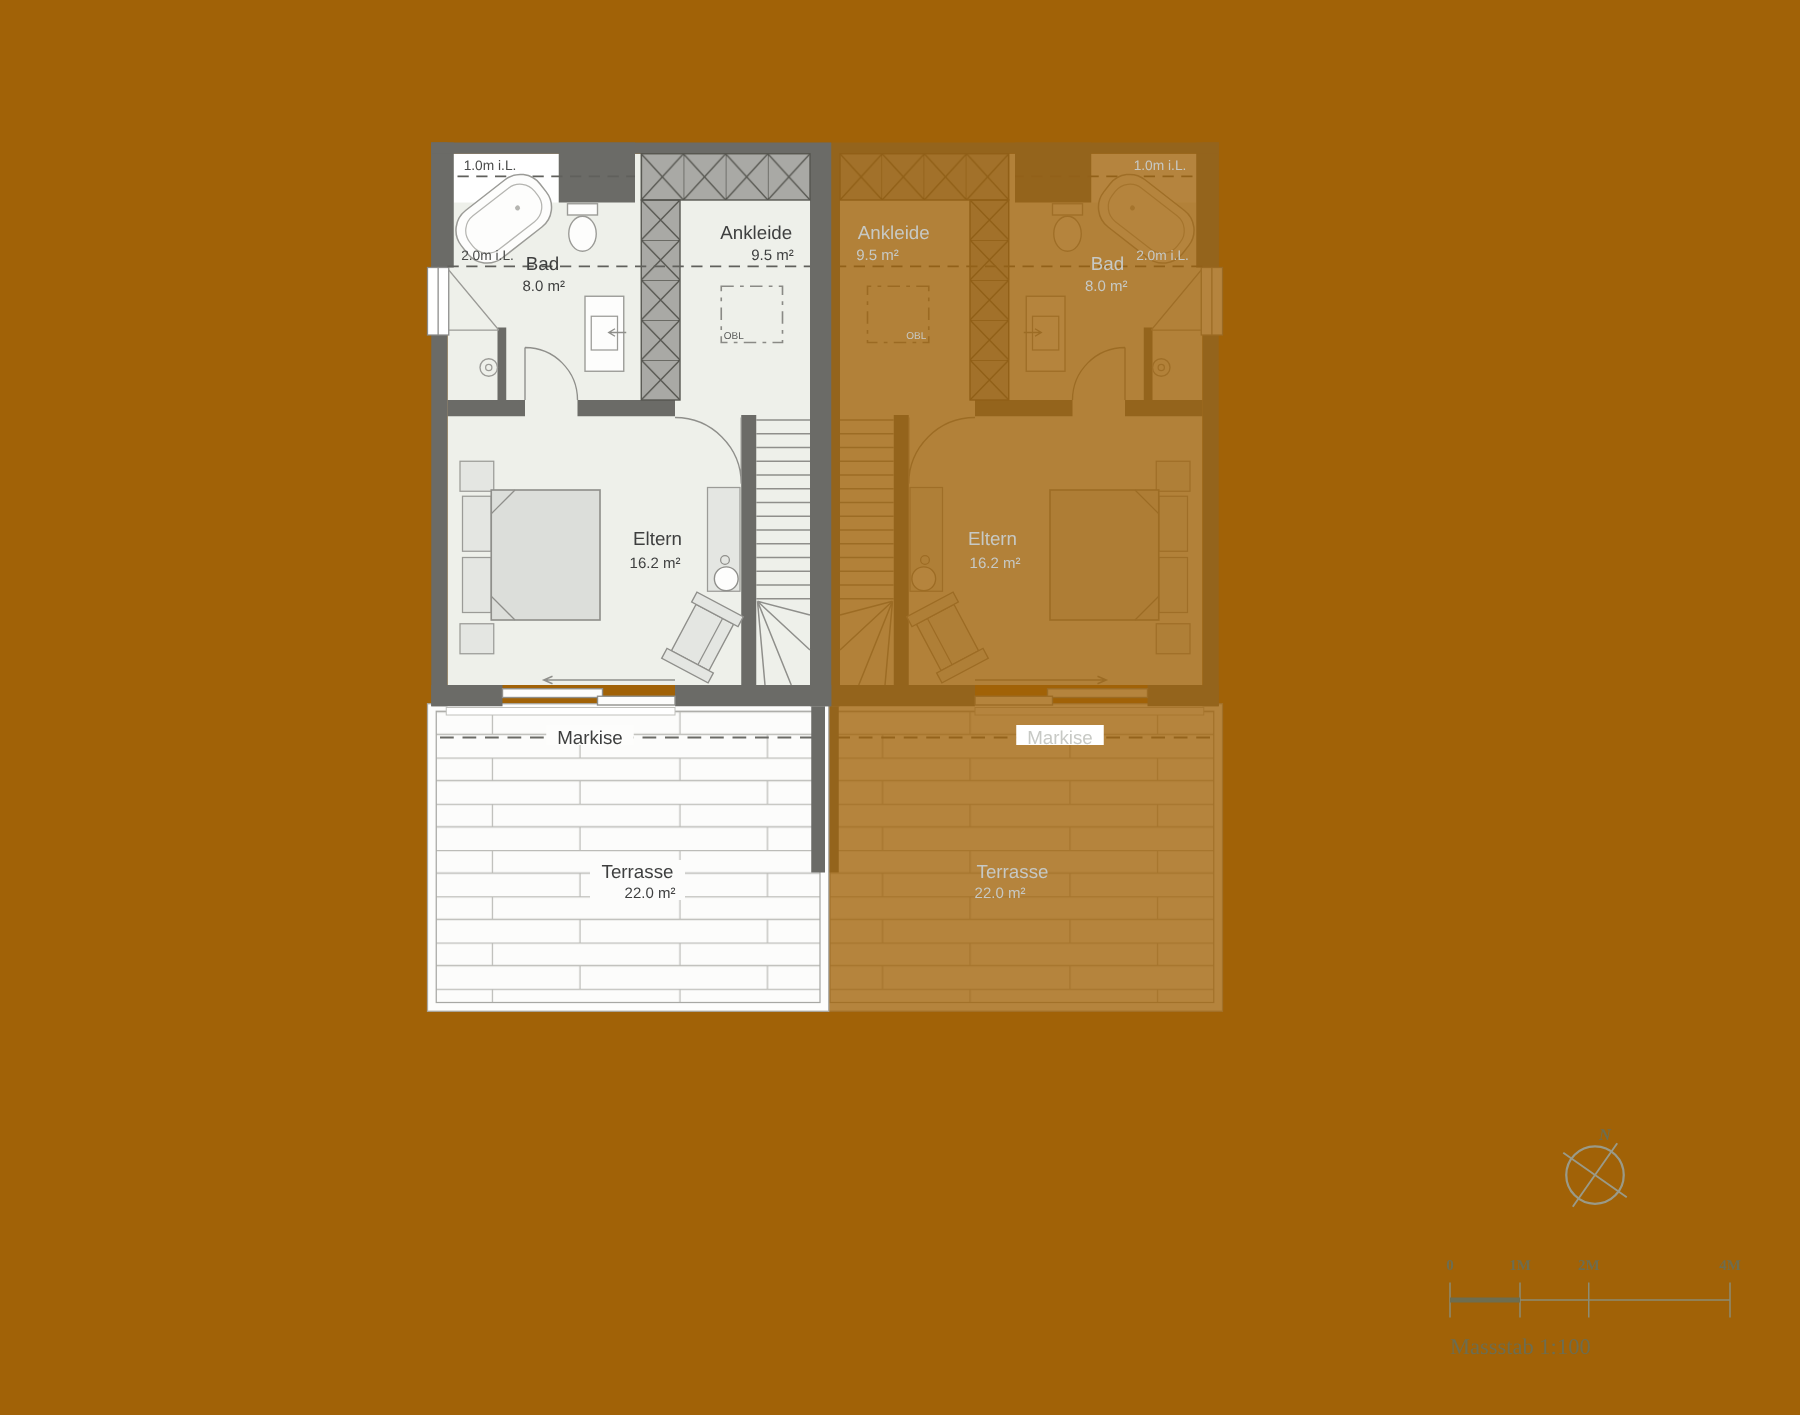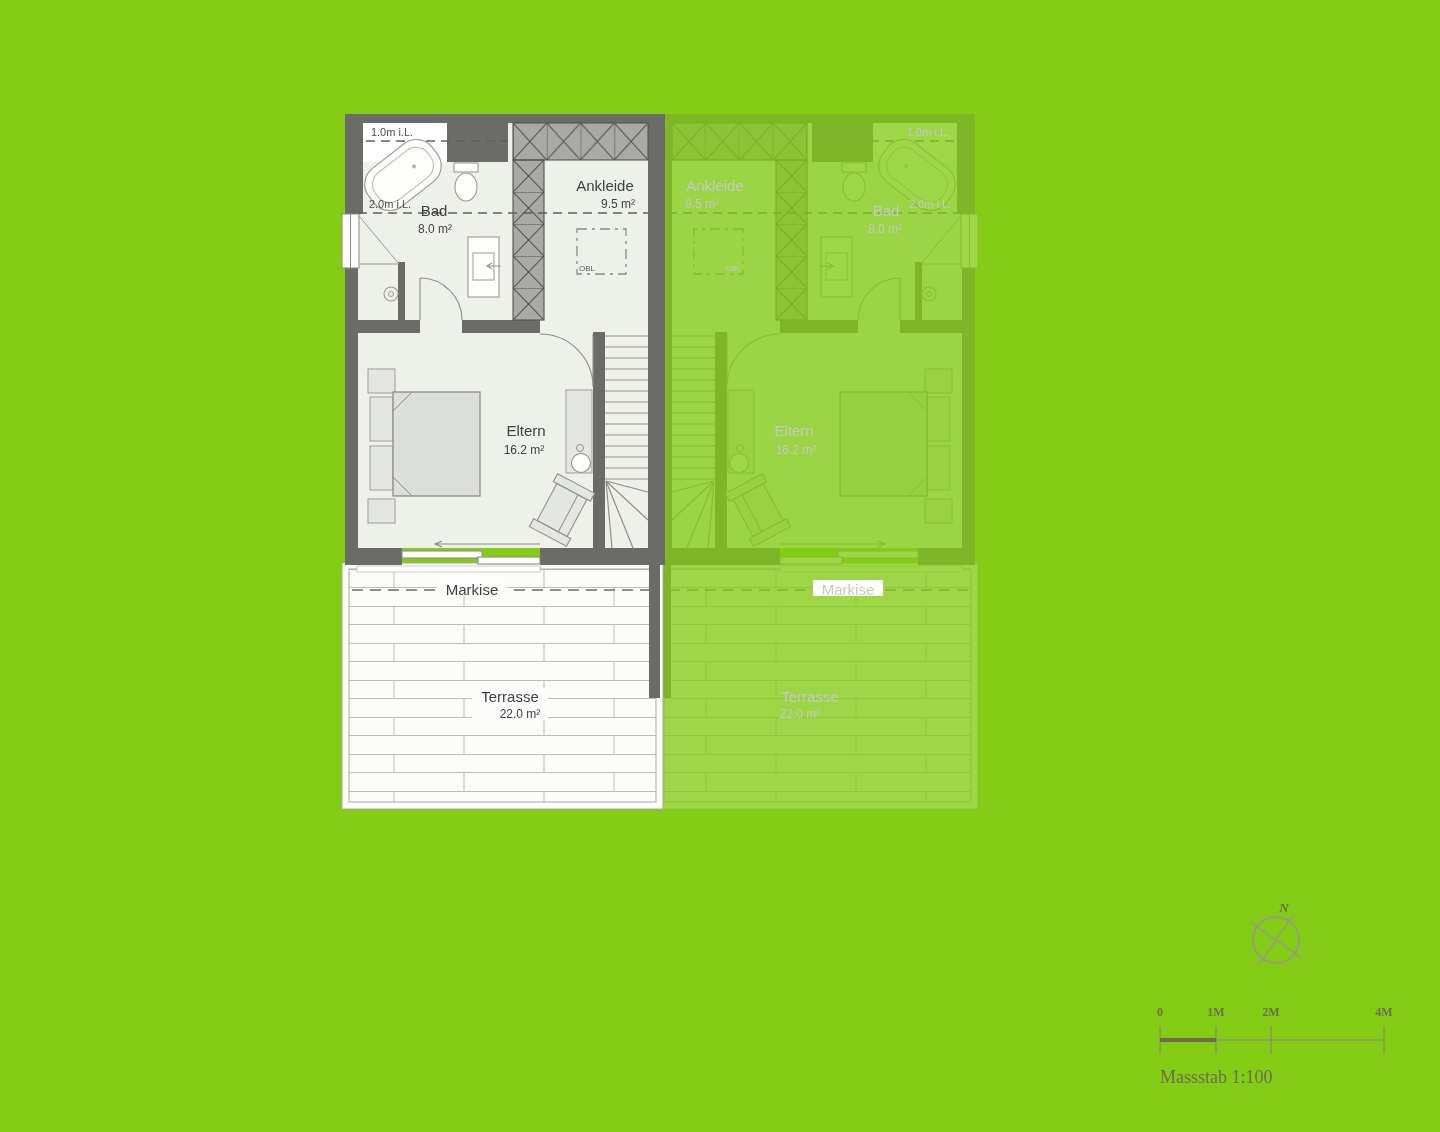--- a/index.html
+++ b/index.html
@@ -1,16 +1,16 @@
 <!DOCTYPE html>
 <html><head>
 <meta charset="utf-8">
 <style>
   html,body{margin:0;padding:0;background:#ffffff;}
-  .canvas{position:relative;width:1440px;height:1132px;background:#84cc16;overflow:hidden;
+  .canvas{position:relative;width:1440px;height:1132px;background:#a16207;overflow:hidden;
           font-family:"Liberation Sans",sans-serif;}
   svg text{user-select:none;}
   .room-label{font-family:"Liberation Sans",sans-serif;font-size:15px;fill:#3e3f3f;}
   .area-label{font-family:"Liberation Sans",sans-serif;font-size:12px;fill:#3e3f3f;}
   .dim-label{font-family:"Liberation Sans",sans-serif;font-size:11px;fill:#4a4b4a;}
   .tiny-label{font-family:"Liberation Sans",sans-serif;font-size:8px;fill:#5a5b5a;}
   .faded .room-label,.faded .area-label,.faded .dim-label,.faded .tiny-label{fill:#c7c9c5;}
   .olive-serif{font-family:"Liberation Serif",serif;fill:#6d6d50;}
 </style>
 </head>

